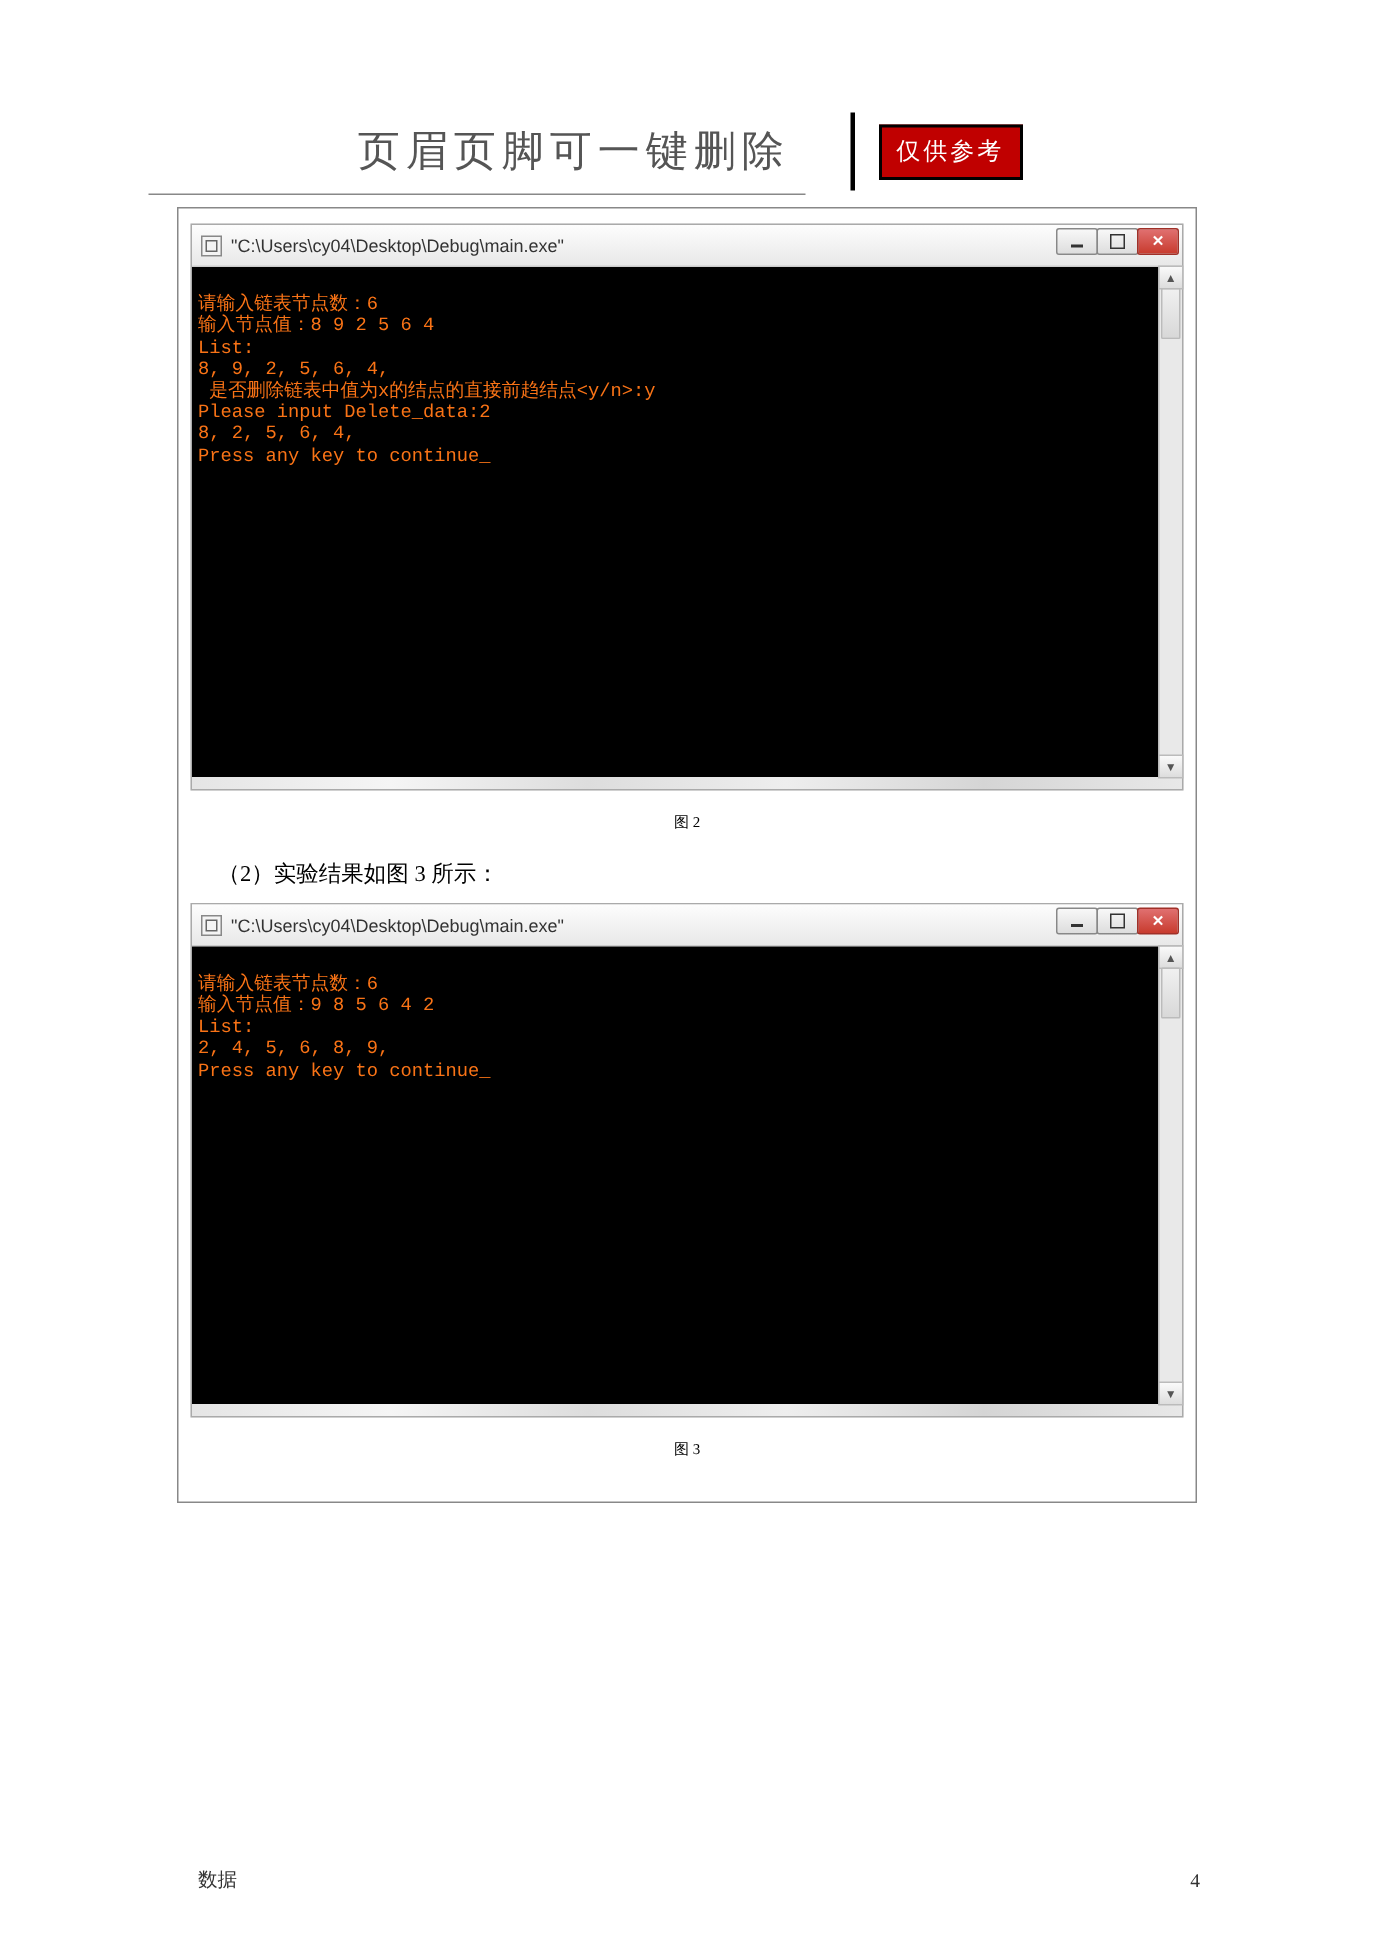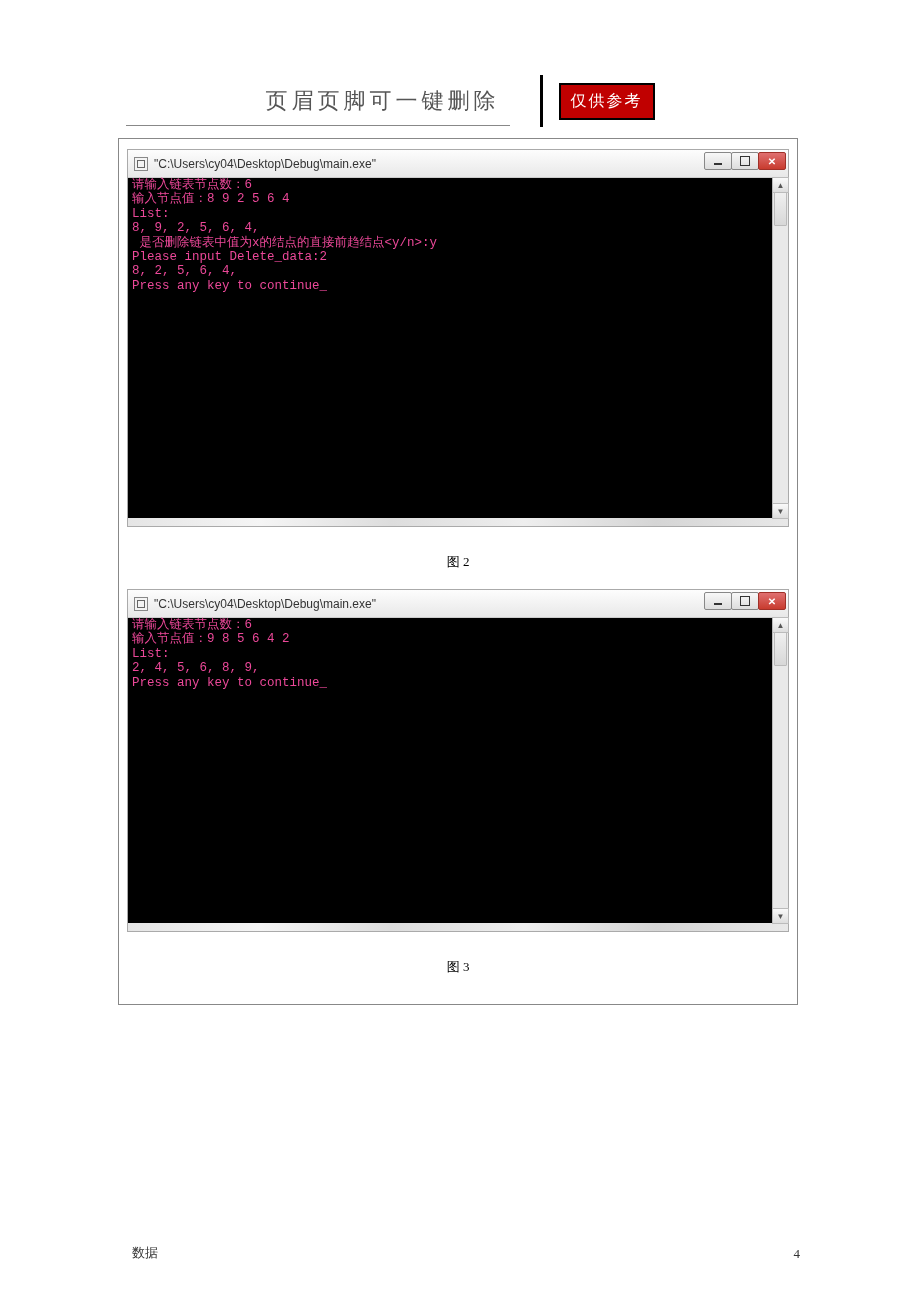--- a/index.html
+++ b/index.html
@@ -1,43 +1,43 @@
 <!DOCTYPE html>
 <html><head>
   <meta charset="utf-8">
   <style>
     * { margin: 0; padding: 0; box-sizing: border-box; }
     body { width: 920px; height: 1302px; background: #fff; font-family: "SimSun", "宋体", serif; position: relative; }
     .header { position: absolute; top: 75px; left: 0; right: 0; display: flex; justify-content: center; align-items: center; gap: 40px; }
-    .header-text { font-size: 22px; color: #555; letter-spacing: 4px; font-family: "KaiTi","楷体",serif; position: relative; }
+    .header-text { font-size: 28px; color: #555; letter-spacing: 4px; font-family: "KaiTi","楷体",serif; position: relative; }
     .header-text::after { content:""; position:absolute; left:-140px; right:-10px; bottom:-10px; height:1px; background:#888; }
     .stamp-wrap { border-left: 3px solid #000; padding-left: 16px; height: 52px; display:flex; align-items:center;}
     .stamp { background: #c00000; color: #fff; font-size: 16px; padding: 6px 10px; border: 2px solid #000; font-family: "KaiTi","楷体",serif; letter-spacing: 2px;}
     .page-box { position: absolute; top: 138px; left: 118px; width: 680px; border: 1px solid #888; padding: 6px 8px 10px; }
     .console-window { border: 1px solid #aaa; background: #ededed; margin: 4px 0 0 0; box-shadow: 0 0 0 1px #fff inset; }
     .titlebar { height: 28px; background: linear-gradient(#fdfdfd,#e8e8e8); display: flex; align-items: center; padding: 0 6px; border-bottom: 1px solid #ccc; position: relative; }
     .tb-icon { width: 14px; height: 14px; border: 1px solid #888; background: #f4f4f4; margin-right: 6px; position: relative; }
     .tb-icon::after { content:""; position:absolute; inset:2px; border:1px solid #666; }
     .titlebar-title { font-size: 12px; color: #333; font-family: "Segoe UI", Arial, sans-serif; }
     .tb-buttons { position: absolute; right: 2px; top: 2px; display: flex; }
     .tb-btn { width: 28px; height: 18px; border: 1px solid #888; background: linear-gradient(#f8f8f8,#ddd); margin-left: -1px; display:flex; align-items:center; justify-content:center; font-size:10px; font-family: Arial; border-radius: 2px;}
     .tb-btn.min::before { content:""; width:8px; height:1.5px; background:#333; margin-top:6px;}
     .tb-btn.max::before { content:""; width:8px; height:8px; border:1.5px solid #333;}
     .tb-btn.close { background: linear-gradient(#e07070,#c83b2e); border-color:#a03028; color:#fff; font-weight:bold;}
     .tb-btn.close::before { content:"✕"; font-size:10px; }
     .console-body-wrap { position: relative; background:#000; }
-    .console-body { font-family: "NSimSun","SimSun","Courier New", monospace; font-size: 12.5px; color:#ec4899; padding: 0 4px; white-space: pre; line-height: 1.15; }
+    .console-body { font-family: "NSimSun","SimSun","Courier New", monospace; font-size: 12.5px; color:#f97316; padding: 18px 4px; white-space: pre; line-height: 1.15; }
     .console-body.h1 { height: 340px; }
     .console-body.h2 { height: 305px; }
     .vscroll { position:absolute; right:0; top:0; bottom:0; width:16px; background:#e9e9e9; border-left:1px solid #bbb; display:flex; flex-direction:column; }
     .vscroll .arrow { height:16px; background:linear-gradient(#fafafa,#ddd); border:1px solid #bbb; margin:-1px; display:flex;align-items:center;justify-content:center;font-size:8px;color:#555;}
     .vscroll .track { flex:1; position:relative; }
     .vscroll .thumb { position:absolute; left:1px; right:1px; top:0; height:34px; background:linear-gradient(#f0f0f0,#d8d8d8); border:1px solid #bbb; border-radius:1px;}
     .grip-bar { height:8px; background: linear-gradient(90deg,#e5e5e5,#f5f5f5 20%,#ddd 40%,#eee 60%,#d5d5d5 80%,#e8e8e8);}
-    .caption { text-align: center; font-size: 13px; margin: 26px 0 18px; font-family: "SimSun","宋体",serif; }
+    .caption { text-align: center; font-size: 10px; margin: 14px 0 18px; font-family: "SimSun","宋体",serif; }
     .body-text { font-size: 15px; margin: 6px 0 10px 18px; font-family: "SimSun","宋体",serif; }
     .footer-left { position:absolute; left:120px; bottom:40px; font-size:13px; color:#333;margin-left:12px; }
     .footer-right { position:absolute; right:120px; bottom:40px; font-size:13px; color:#333; }
   </style>
 </head>
 <body>
 
 <div class="header">
   <div class="header-text">页眉页脚可一键删除</div>
   <div class="stamp-wrap">
@@ -72,20 +72,21 @@
             <div class="thumb"></div>
           </div>
         <div class="arrow">▼</div>
       </div>
     </div>
     <div class="grip-bar"></div>
   </div>
 
   <div class="caption">图 2</div>
 
+  <div class="body-text">（2）实验结果如图 3 所示：</div>
 
   <div class="console-window">
     <div class="titlebar">
       <span class="tb-icon"></span>
       <span class="titlebar-title">"C:\Users\cy04\Desktop\Debug\main.exe"</span>
       <div class="tb-buttons">
         <div class="tb-btn min"></div>
         <div class="tb-btn max"></div>
         <div class="tb-btn close"></div>
       </div>

